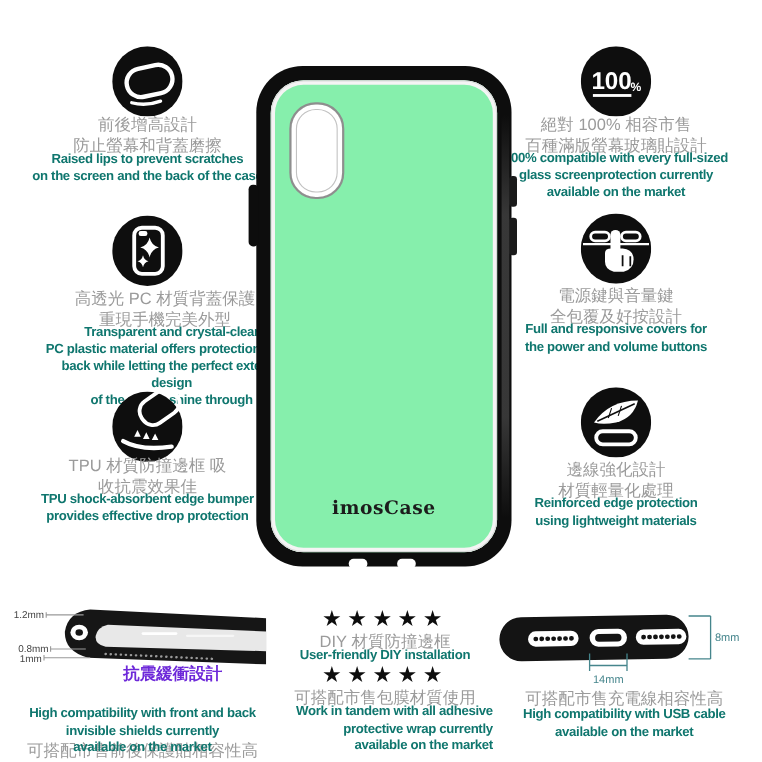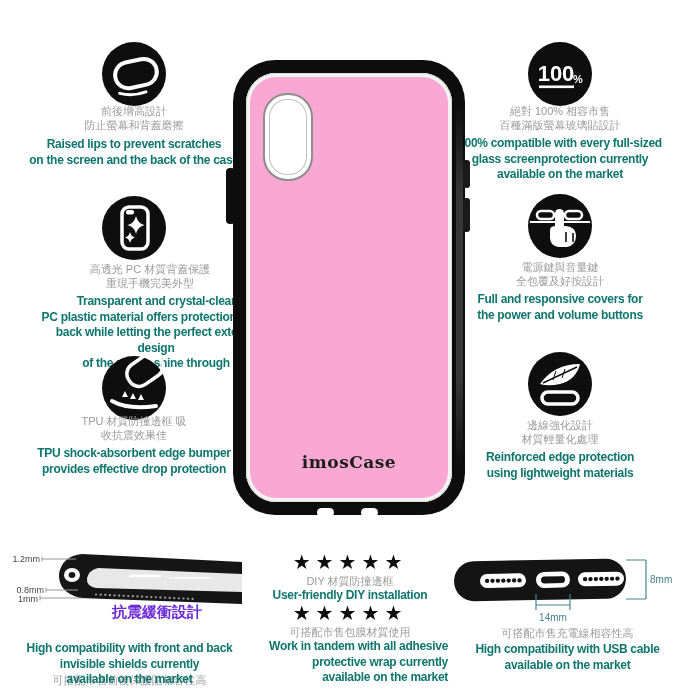--- a/index.html
+++ b/index.html
@@ -1,31 +1,31 @@
 <!DOCTYPE html>
 <html><head>
 <meta charset="utf-8">
 <style>
   html,body{margin:0;padding:0;background:#fff;}
   #stage{position:relative;width:693px;height:693px;background:#fff;overflow:hidden;
          font-family:"Liberation Sans",sans-serif;}
   .abs{position:absolute;}
-  .zh{font-size:11px;line-height:1.28;color:#9b9b9b;text-align:center;white-space:pre-line;}
+  .zh{font-size:15px;line-height:1.28;color:#9b9b9b;text-align:center;white-space:pre-line;}
   .en{font-size:12px;line-height:1.3;font-weight:700;color:#0f766e;letter-spacing:-0.3px;
       text-align:center;white-space:pre-line;}
   .icon-badge{width:64px;height:64px;}
   .stars{font-size:20px;letter-spacing:5px;color:#0d0d0d;text-align:center;
          font-family:"DejaVu Sans",sans-serif;}
   .teal-title{font-size:15px;font-weight:700;color:#6d28d9;text-align:center;}
   
   .case{position:absolute;left:233px;top:60px;width:232px;height:455px;border-radius:42px;
         background:#0d0d0d;}
   .case::after{content:'';position:absolute;right:2px;top:44px;bottom:44px;width:7px;
         background:linear-gradient(#0d0d0d,#5a5a5a 25%,#5a5a5a 75%,#0d0d0d);border-radius:4px;opacity:.55;}
-  .case-inner{position:absolute;left:13px;top:13px;right:13px;bottom:13px;background:#f9a8d4;
+  .case-inner{position:absolute;left:13px;top:13px;right:13px;bottom:13px;background:#86efac;
         border-radius:30px;box-shadow:inset 0 0 0 1px #d9d9d9, inset 0 0 0 4px #f4f4f4;}
   .camera{position:absolute;left:17px;top:20px;width:46px;height:84px;border:2px solid #8e8e8e;
         border-radius:24px;background:#fff;box-shadow:inset 0 0 0 4px #fff, inset 0 0 0 5px #c2c2c2;}
   .btn-left{position:absolute;left:-7px;top:108px;width:9px;height:56px;background:#0d0d0d;border-radius:4px;}
   .btn-r1{position:absolute;right:-5px;top:100px;width:7px;height:28px;background:#1a1a1a;border-radius:3px;}
   .btn-r2{position:absolute;right:-5px;top:138px;width:7px;height:34px;background:#1a1a1a;border-radius:3px;}
   .notch{position:absolute;bottom:-2px;width:17px;height:9px;background:#fff;border-radius:5px;}
   .brand{position:absolute;left:0;right:0;bottom:30px;text-align:center;
         font-family:"DejaVu Serif",serif;font-weight:700;font-size:17px;letter-spacing:.5px;color:#1c1c1c;}
   svg text{font-family:"Liberation Sans",sans-serif;}

